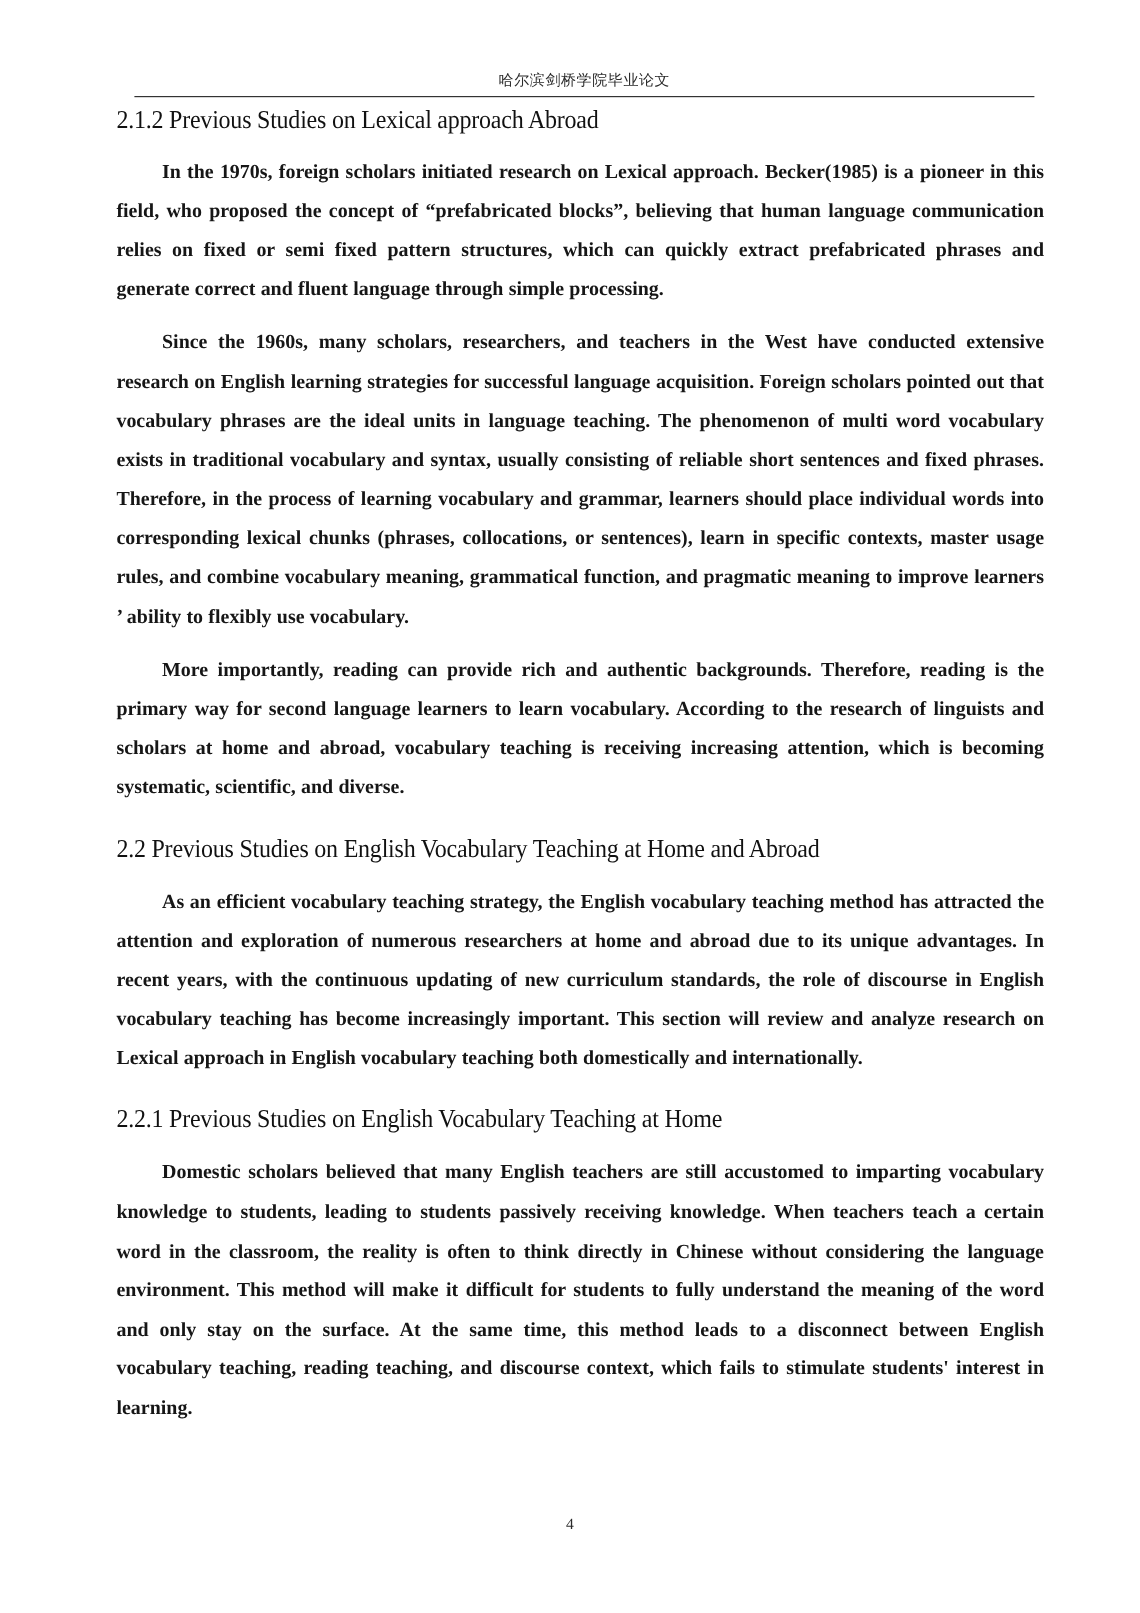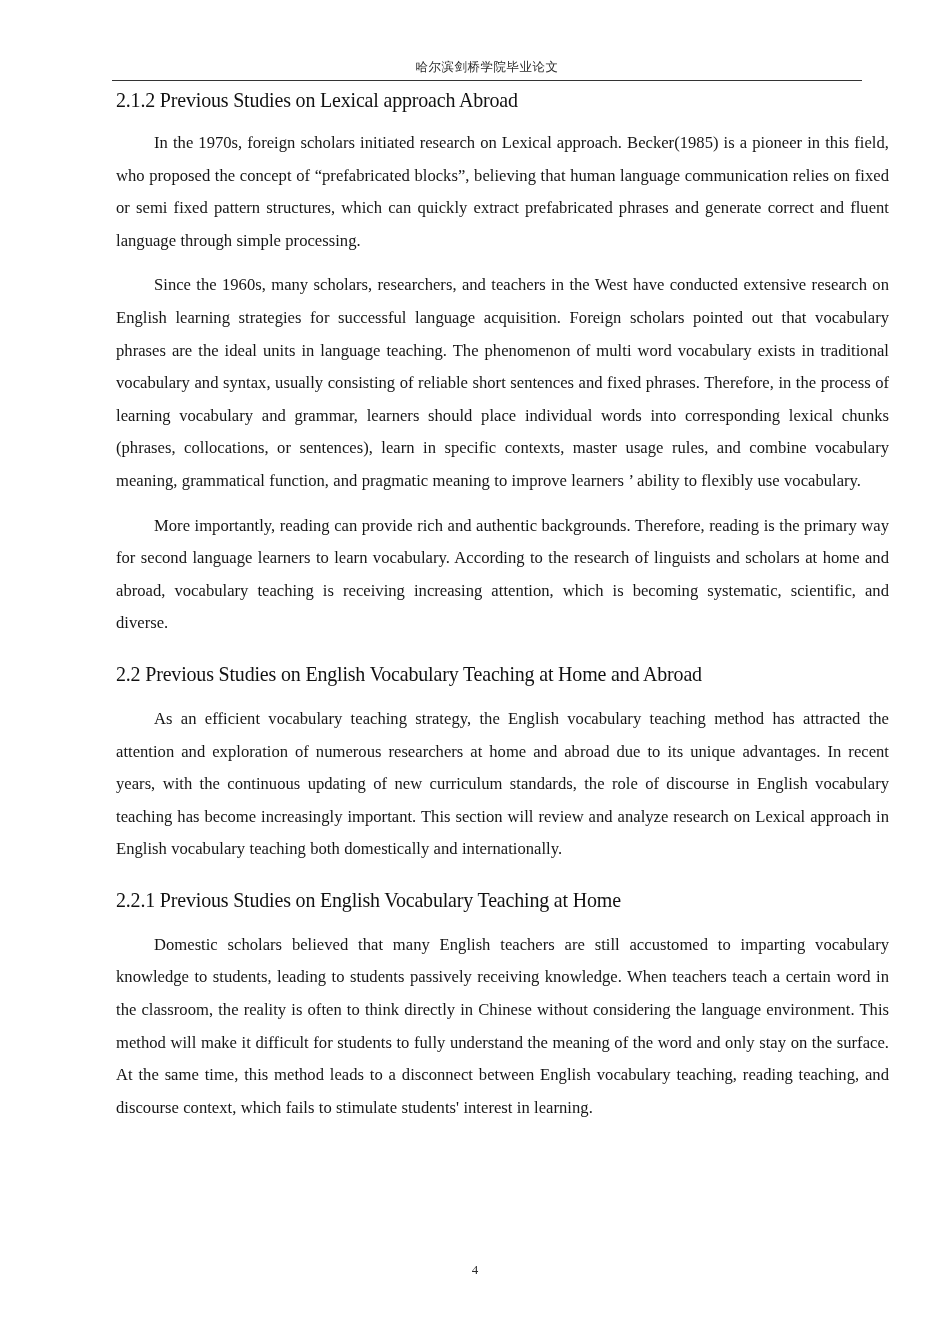--- a/index.html
+++ b/index.html
@@ -42,21 +42,21 @@
     left: 112px;
     top: 80px;
     width: 750px;
     height: 0;
     border-top: 1.3px solid #333333;
   }
 
   
   .content {
     position: absolute;
-    left: 116px;
+    left: 97px;
     top: 86px;
     width: 773px;
   }
 
   h2.sec-head {
     margin: 0;
     padding: 0;
     font-family: "Liberation Serif", "DejaVu Serif", serif;
     font-weight: 400;
     font-size: 21.5px;
@@ -73,20 +73,21 @@
 
   p.body {
     margin: 0 0 0 0;
     font-size: 16.6px;
     line-height: 32.6px;
     text-align: justify;
     text-justify: inter-word;
     text-indent: 38px;
     color: #161616;
     word-spacing: 0.2px;
+    font-weight: bold;
   }
   p.body + p.body { margin-top: 12px; }
 
   
   .p1 { letter-spacing: 0.02px; }
   .p2 { letter-spacing: 0.02px; }
   .p3 { letter-spacing: 0.02px; }
   .p4 { letter-spacing: 0.02px; }
   .p5 { letter-spacing: 0.02px; }
 

